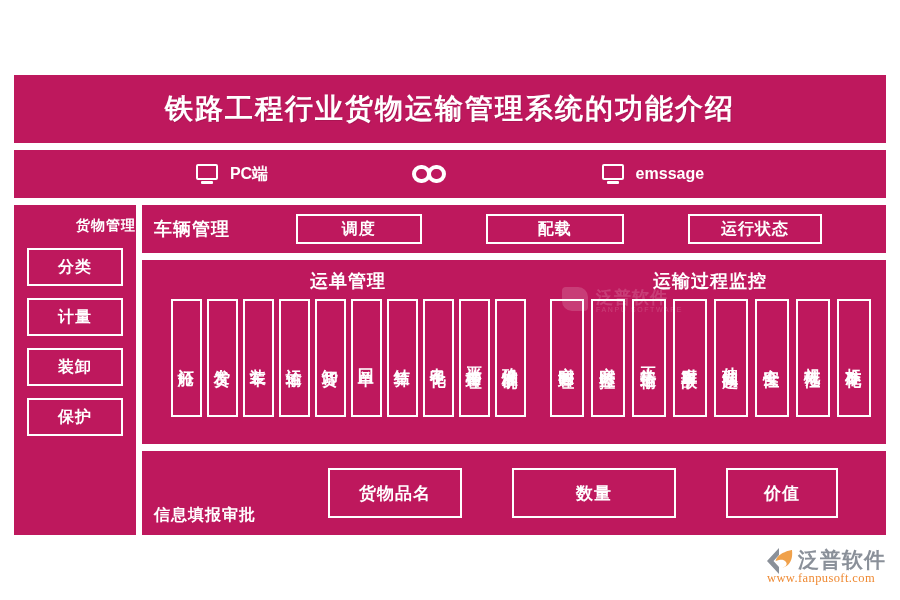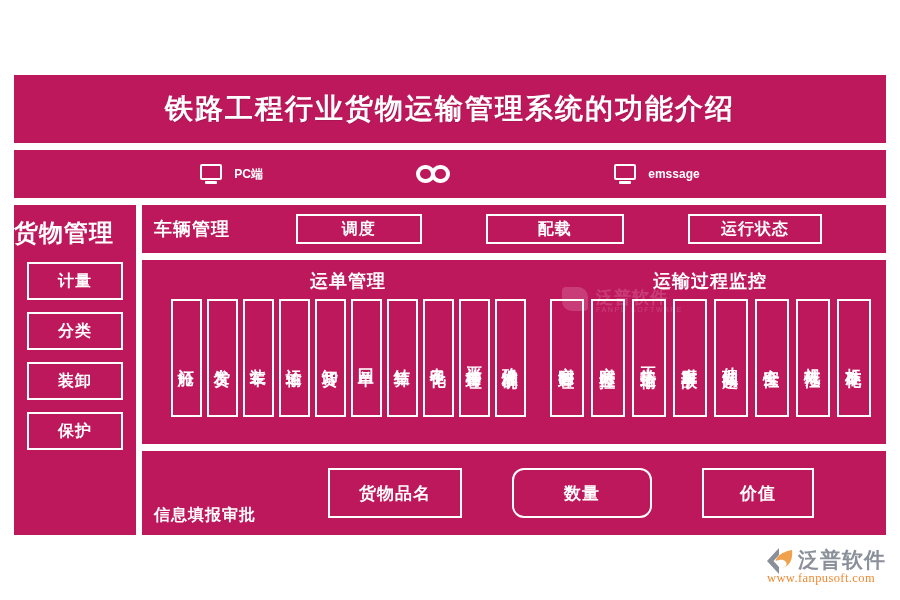--- a/index.html
+++ b/index.html
@@ -64,21 +64,21 @@
     align-items: center;
     justify-content: space-around;
     padding: 0 110px;
     box-sizing: border-box;
   }
   .channel-item {
     display: flex;
     align-items: center;
     gap: 12px;
     color: #ffffff;
-    font-size: 12px;
+    font-size: 16px;
     font-weight: bold;
   }
   .icon-monitor {
     display: inline-block;
     width: 22px;
     height: 21px;
     position: relative;
   }
   .icon-monitor::before {
     content: "";
@@ -118,23 +118,23 @@
   #sidebar {
     left: 14px;
     top: 205px;
     width: 122px;
     height: 330px;
     padding-top: 12px;
     box-sizing: border-box;
   }
   #sidebar-title {
     color: #ffffff;
-    font-size: 24px;
-    font-weight: bold;
-    text-align: left;
+    font-size: 14px;
+    font-weight: bold;
+    text-align: right;
     margin-bottom: 13px;
     letter-spacing: 1px;
   }
   .side-item {
     margin: 0 auto 12px auto;
     width: 96px;
     height: 38px;
     border: 2px solid #ffffff;
     box-sizing: border-box;
     color: #ffffff;
@@ -298,21 +298,21 @@
     color: #ffffff;
     font-size: 17px;
     font-weight: bold;
     display: flex;
     align-items: center;
     justify-content: center;
     letter-spacing: 1px;
     margin-right: 34px;
     margin-left: 16px;
   }
-  .approval-btn.b2 { width: 140px; border-radius: 12px; }
+  .approval-btn.b2 { width: 164px; }
   .approval-btn.b3 { width: 112px; }
 
   
   #brand-logo {
     position: absolute;
     left: 766px;
     top: 546px;
     width: 124px;
     height: 46px;
   }
@@ -372,22 +372,22 @@
       <div class="channel-item">
         <span class="icon-monitor"></span>
         <span>emssage</span>
       </div>
 
     </div>
   </div>
 
   <div class="panel" id="sidebar">
     <div id="sidebar-title">货物管理</div>
+    <div class="side-item">分类</div>
     <div class="side-item">计量</div>
-    <div class="side-item">分类</div>
     <div class="side-item">装卸</div>
     <div class="side-item">保护</div>
   </div>
 
   <div class="panel" id="vehicle-row">
     <div id="vehicle-title">车辆管理</div>
     <div class="vehicle-btn w1">调度</div>
     <div class="vehicle-btn w2">配载</div>
     <div class="vehicle-btn w3">运行状态</div>
   </div>

